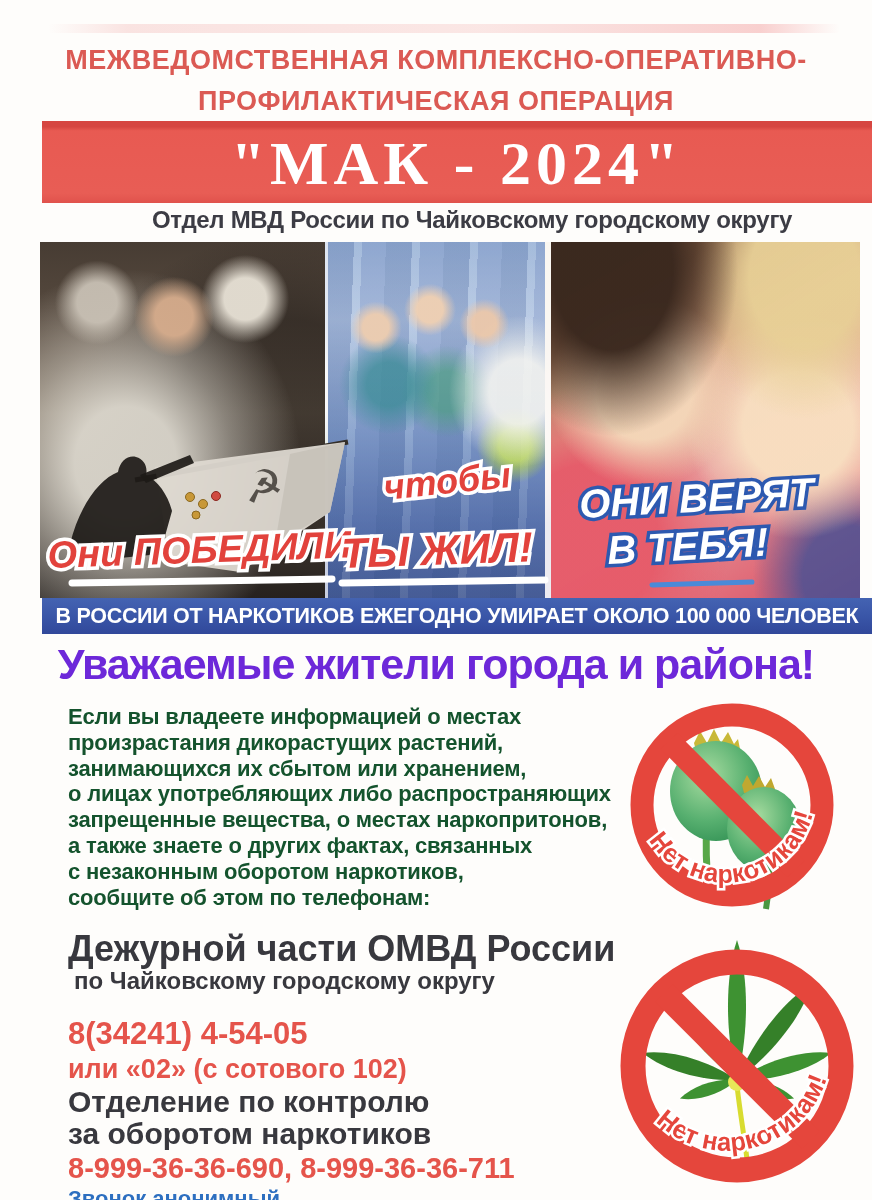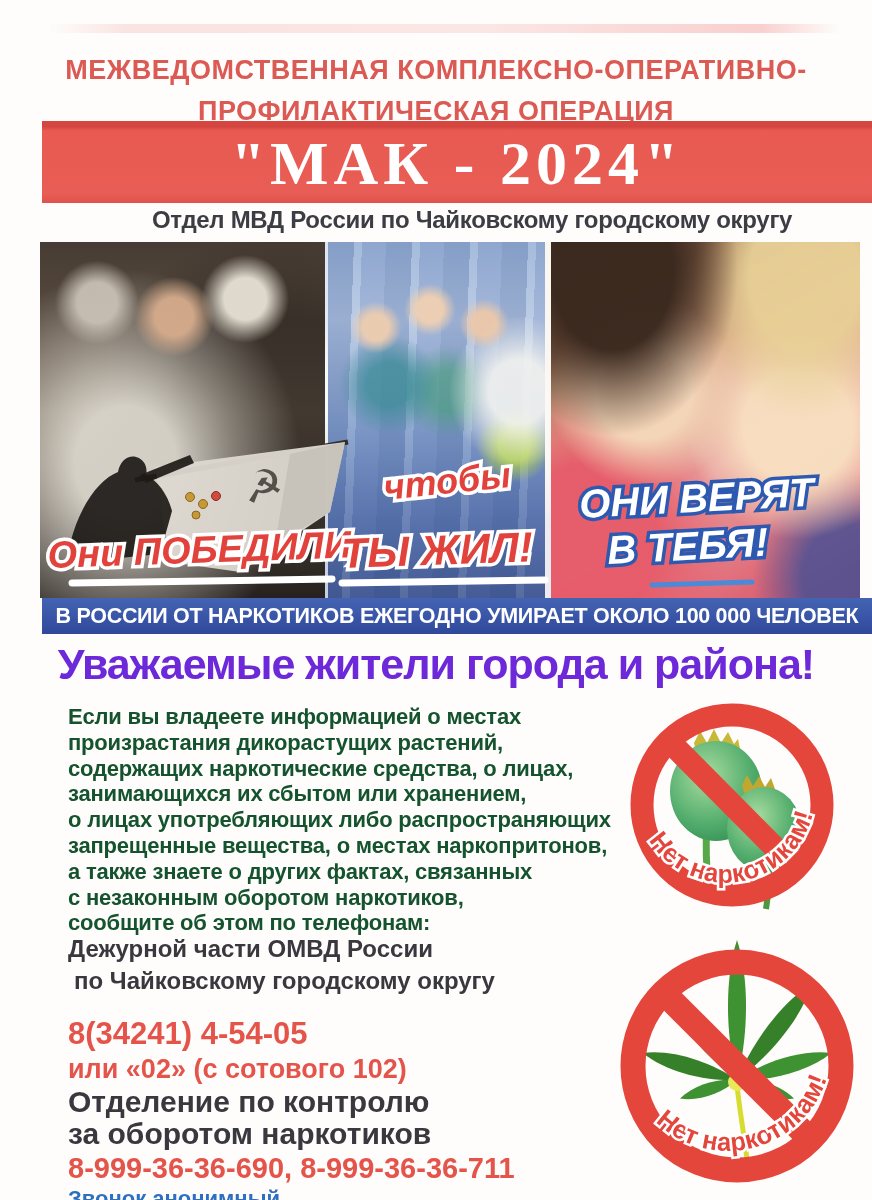--- a/index.html
+++ b/index.html
@@ -8,21 +8,21 @@
     background:#fefdfb; overflow:hidden;
     font-family:"Liberation Sans", sans-serif;
   }
   
   .scan-streak{
     position:absolute; left:48px; top:24px; width:792px; height:9px; border-radius:5px;
     background:linear-gradient(90deg, rgba(238,160,158,0) 0%, rgba(238,160,158,.28) 10%,
       rgba(238,150,148,.22) 55%, rgba(240,140,140,.4) 90%, rgba(240,140,140,0) 100%);
   }
   .op-title{
-    position:absolute; top:50px; left:0; width:872px; text-align:center;
+    position:absolute; top:40px; left:0; width:872px; text-align:center;
     color:#db5a54; font-weight:bold; font-size:27px; line-height:41px; letter-spacing:.5px;
   }
   .op-banner{
     position:absolute; top:121px; left:42px; width:830px; height:82px;
     background:linear-gradient(180deg,#d64641 0%,#d64641 7%,#e85a52 12%,#e85d55 88%,#e0524c 100%);
     text-align:center;
   }
   .op-banner .op-name{
     font-family:"Liberation Serif", serif; font-weight:bold;
     color:#ffffff; font-size:62px; line-height:84px; letter-spacing:5px;
@@ -83,21 +83,21 @@
   .appeal-heading{
     position:absolute; top:640px; left:0; width:872px; text-align:center;
     color:#6d28d9; font-weight:bold; font-size:43px; letter-spacing:-1px;
   }
   .appeal-body{
     position:absolute; left:68px; top:704px; width:580px;
     color:#14532d; font-weight:bold; font-size:22px; line-height:25.8px; letter-spacing:-.2px;
   }
   
   .contacts{position:absolute; left:68px; top:932px; width:580px;}
-  .c-duty-title {color:#38383e; font-weight:bold; font-size:24px; line-height:34px;}
+  .c-duty-title {color:#38383e; font-weight:bold; font-size:36px; line-height:34px;}
   .c-duty-sub   {color:#38383e; font-weight:bold; font-size:24px; line-height:30px; padding-left:6px;}
   .c-phone      {color:#e5544b; font-weight:bold; font-size:31px; line-height:36px;margin-top:20px;}
   .c-phone-alt  {color:#e5544b; font-weight:bold; font-size:27px; line-height:34px;}
   .c-dept       {color:#38383e; font-weight:bold; font-size:30px; line-height:32px;}
   .c-dept-phones{color:#e5544b; font-weight:bold; font-size:29px; line-height:36px;}
   .c-anon       {color:#2d6fc0; font-weight:bold; font-size:22px; line-height:26px;}
   
   .badge{position:absolute;}
   .badge-poppy{left:624px; top:699px; width:222px; height:232px;}
   .badge-cannabis{left:606px; top:928px; width:262px; height:272px;}
@@ -154,21 +154,20 @@
     </svg>
   </div>
 
   <div class="stat-banner">В РОССИИ ОТ НАРКОТИКОВ ЕЖЕГОДНО УМИРАЕТ ОКОЛО 100 000 ЧЕЛОВЕК</div>
 
   <div class="appeal-heading">Уважаемые жители города и района!</div>
 
   <div class="appeal-body">
     <div>Если вы владеете информацией о местах</div>
     <div>произрастания дикорастущих растений,</div>
-    <div>содержащих наркотические средства, о лицах,</div>
     <div>занимающихся их сбытом или хранением,</div>
     <div>о лицах употребляющих либо распространяющих</div>
     <div>запрещенные вещества, о местах наркопритонов,</div>
     <div>а также знаете о других фактах, связанных</div>
     <div>с незаконным оборотом наркотиков,</div>
     <div>сообщите об этом по телефонам:</div>
   </div>
 
   <svg class="badge badge-poppy" viewBox="0 0 222 232">
     <defs>

